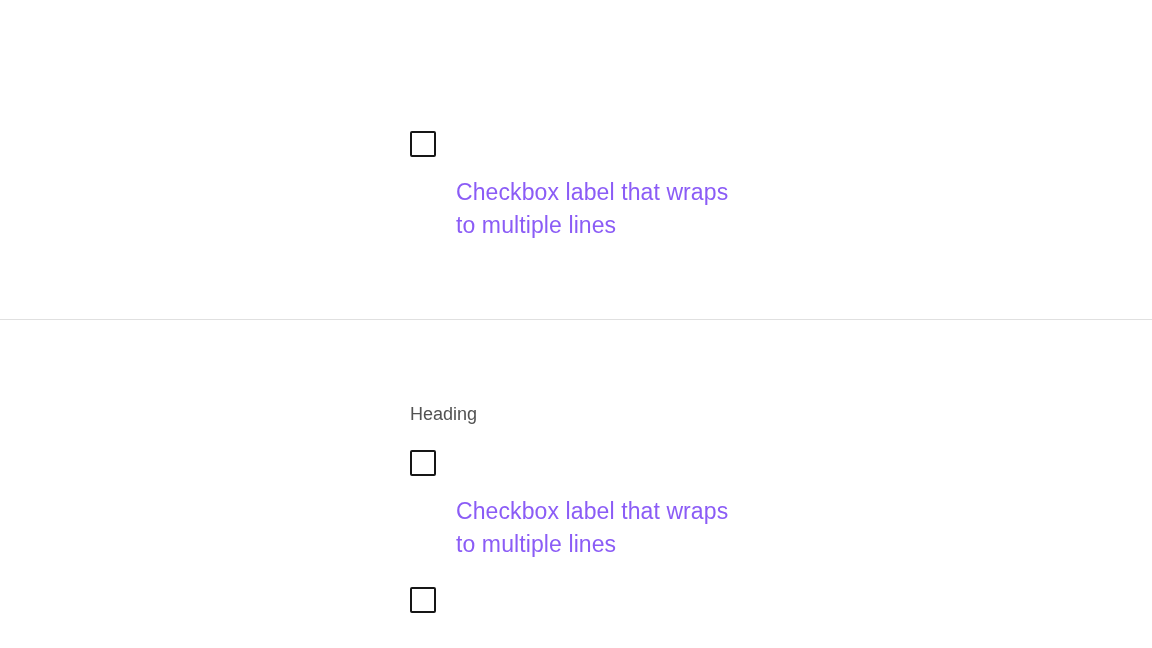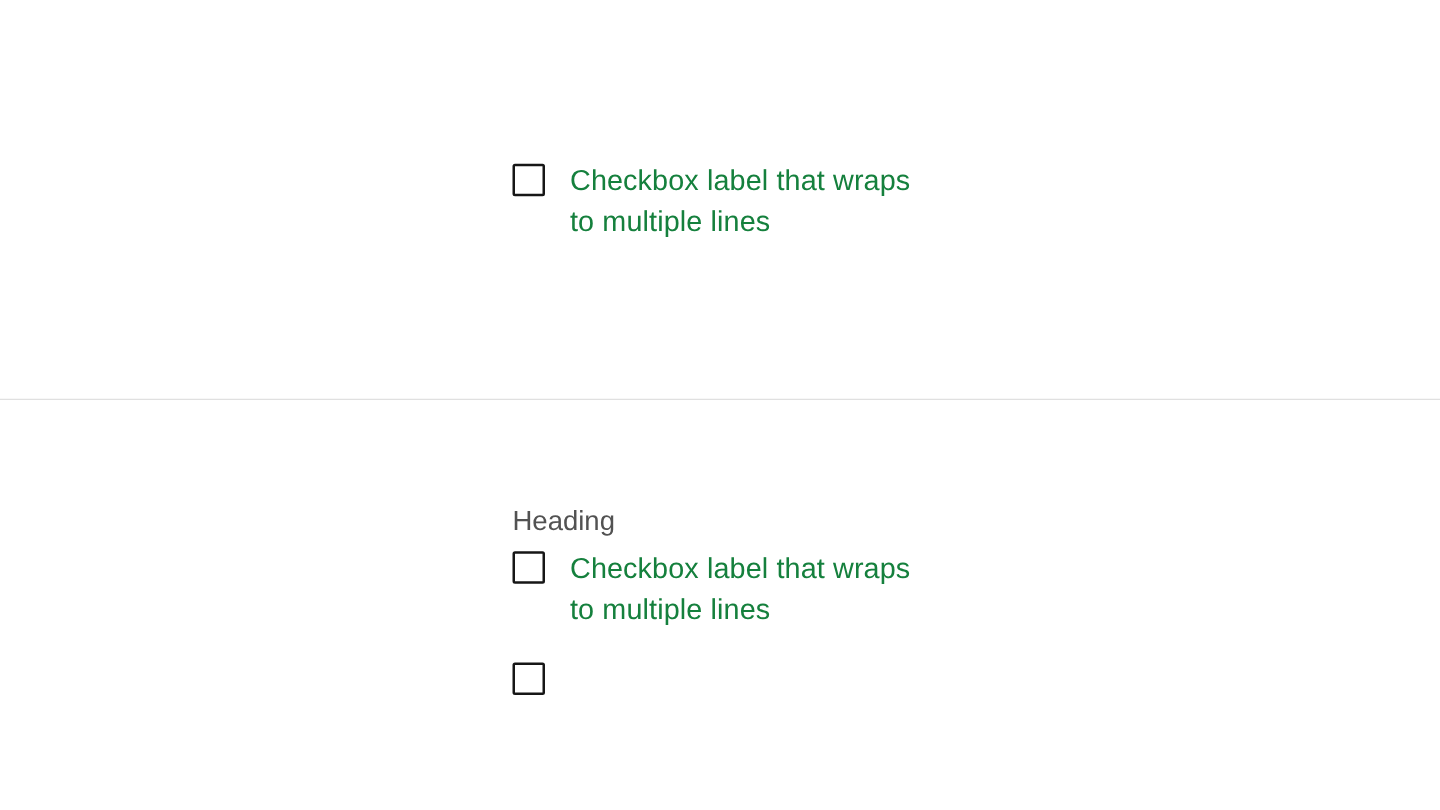--- a/index.html
+++ b/index.html
@@ -23,46 +23,47 @@
       width: 100%;
       border-top: 1px solid #e0e0e0;
     }
     .section-bottom {
       position: absolute;
       top: 404px;
       left: 410px;
       width: 340px;
     }
     .heading {
-      font-size: 22px;
+      font-size: 18px;
       color: #525252;
       font-weight: 400;
-      margin-bottom: 8px;
+      margin-bottom: 22px;
     }
     .checkbox-row {
       display: flex;
       align-items: flex-start;
       gap: 20px;
       margin-bottom: 22px;
     }
     .checkbox-box {
       flex-shrink: 0;
       width: 26px;
       height: 26px;
       border: 2px solid #161616;
       border-radius: 2px;
       margin-top: 3px;
       cursor: pointer;
     }
     .checkbox-label {
       font-size: 23px;
       line-height: 1.45;
-      color: #15803d;
+      color: #8b5cf6;
       letter-spacing: 0.1px;
       cursor: pointer;
+      margin-top: 48px;
     }
   </style>
 </head>
 <body>
 
 <div class="section-top">
   <div class="checkbox-row">
     <div class="checkbox-box"></div>
     <div class="checkbox-label">Checkbox label that wraps to multiple lines</div>
   </div>

